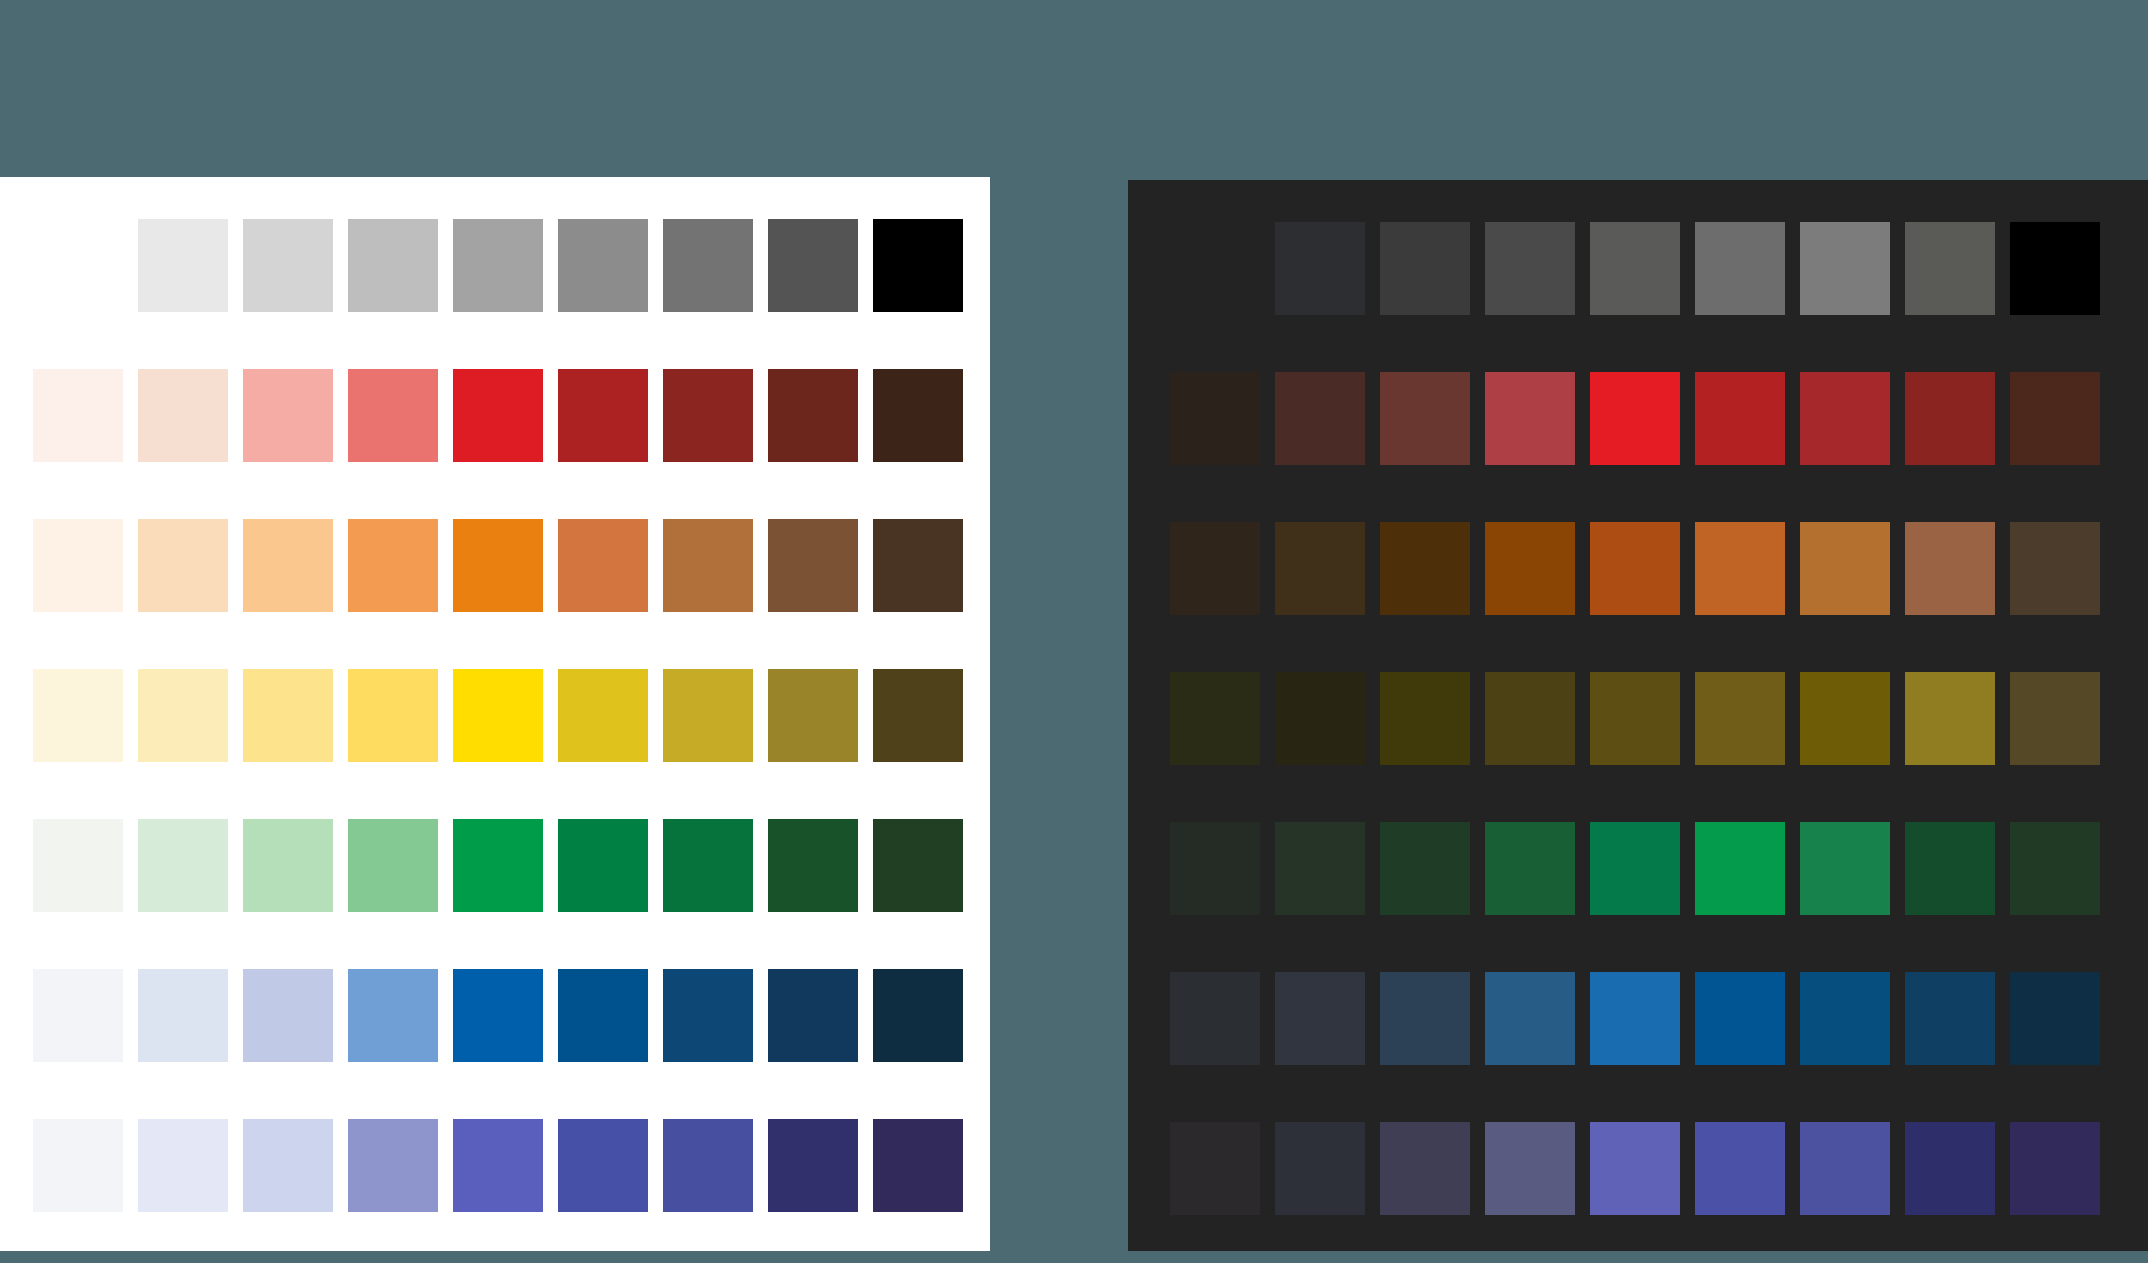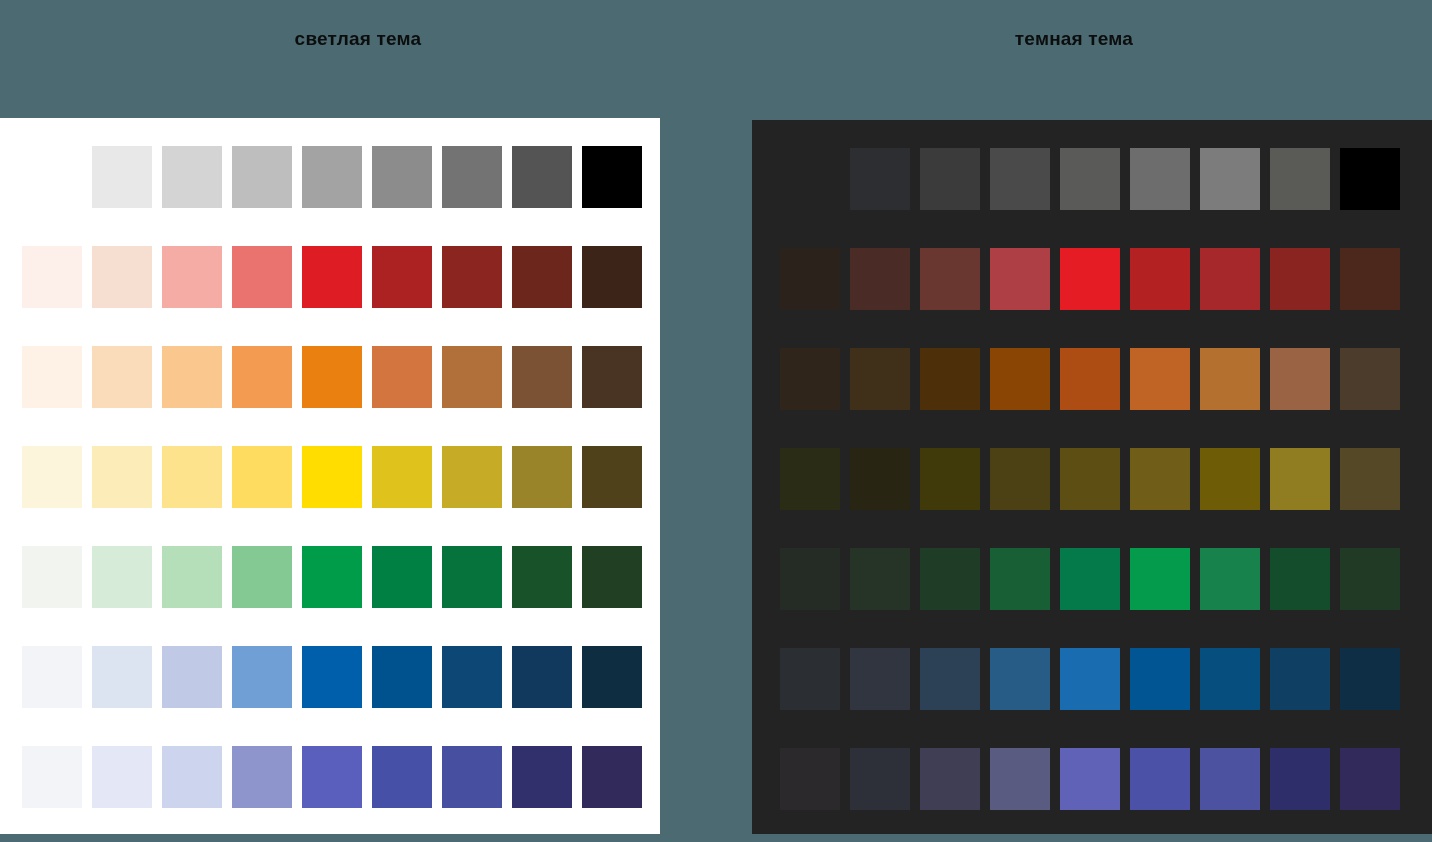--- a/index.html
+++ b/index.html
@@ -103,23 +103,20 @@
   .row-4 { top: 428px; }
   .row-5 { top: 528px; }
   .row-6 { top: 628px; }
 </style>
 </head>
 <body style="background: rgb(76, 106, 114);">
 
 <div id="page">
 
   <section class="theme-panel left">
-    <div class="title-band">
-      <span class="theme-title">светлая тема</span>
-    </div>
     <div class="board light" style="background: rgb(255, 255, 255);">
         <div class="swatch-row row-0 offset-1">
           <div class="swatch" title="#e8e8e8" style="background: rgb(232, 232, 232);"></div>
           <div class="swatch" title="#d4d4d4" style="background: rgb(212, 212, 212);"></div>
           <div class="swatch" title="#bebebe" style="background: rgb(190, 190, 190);"></div>
           <div class="swatch" title="#a3a3a3" style="background: rgb(163, 163, 163);"></div>
           <div class="swatch" title="#8c8c8c" style="background: rgb(140, 140, 140);"></div>
           <div class="swatch" title="#737373" style="background: rgb(115, 115, 115);"></div>
           <div class="swatch" title="#545454" style="background: rgb(84, 84, 84);"></div>
           <div class="swatch" title="#000000" style="background: rgb(0, 0, 0);"></div>
@@ -187,23 +184,20 @@
           <div class="swatch" title="#5a5fbe" style="background: rgb(90, 95, 190);"></div>
           <div class="swatch" title="#4650a6" style="background: rgb(70, 80, 166);"></div>
           <div class="swatch" title="#474fa0" style="background: rgb(71, 79, 160);"></div>
           <div class="swatch" title="#32306c" style="background: rgb(50, 48, 108);"></div>
           <div class="swatch" title="#312a5a" style="background: rgb(49, 42, 90);"></div>
         </div>
       </div>
   </section>
 
   <section class="theme-panel right">
-    <div class="title-band">
-      <span class="theme-title">темная тема</span>
-    </div>
     <div class="board dark" style="background: rgb(35, 35, 35);">
         <div class="swatch-row row-0 offset-1">
           <div class="swatch" title="#2c2e31" style="background: rgb(44, 46, 49);"></div>
           <div class="swatch" title="#3b3b3b" style="background: rgb(59, 59, 59);"></div>
           <div class="swatch" title="#4a4a4a" style="background: rgb(74, 74, 74);"></div>
           <div class="swatch" title="#5a5b58" style="background: rgb(90, 91, 88);"></div>
           <div class="swatch" title="#6d6d6d" style="background: rgb(109, 109, 109);"></div>
           <div class="swatch" title="#7c7c7c" style="background: rgb(124, 124, 124);"></div>
           <div class="swatch" title="#5a5a57" style="background: rgb(90, 90, 87);"></div>
           <div class="swatch" title="#000000" style="background: rgb(0, 0, 0);"></div>

